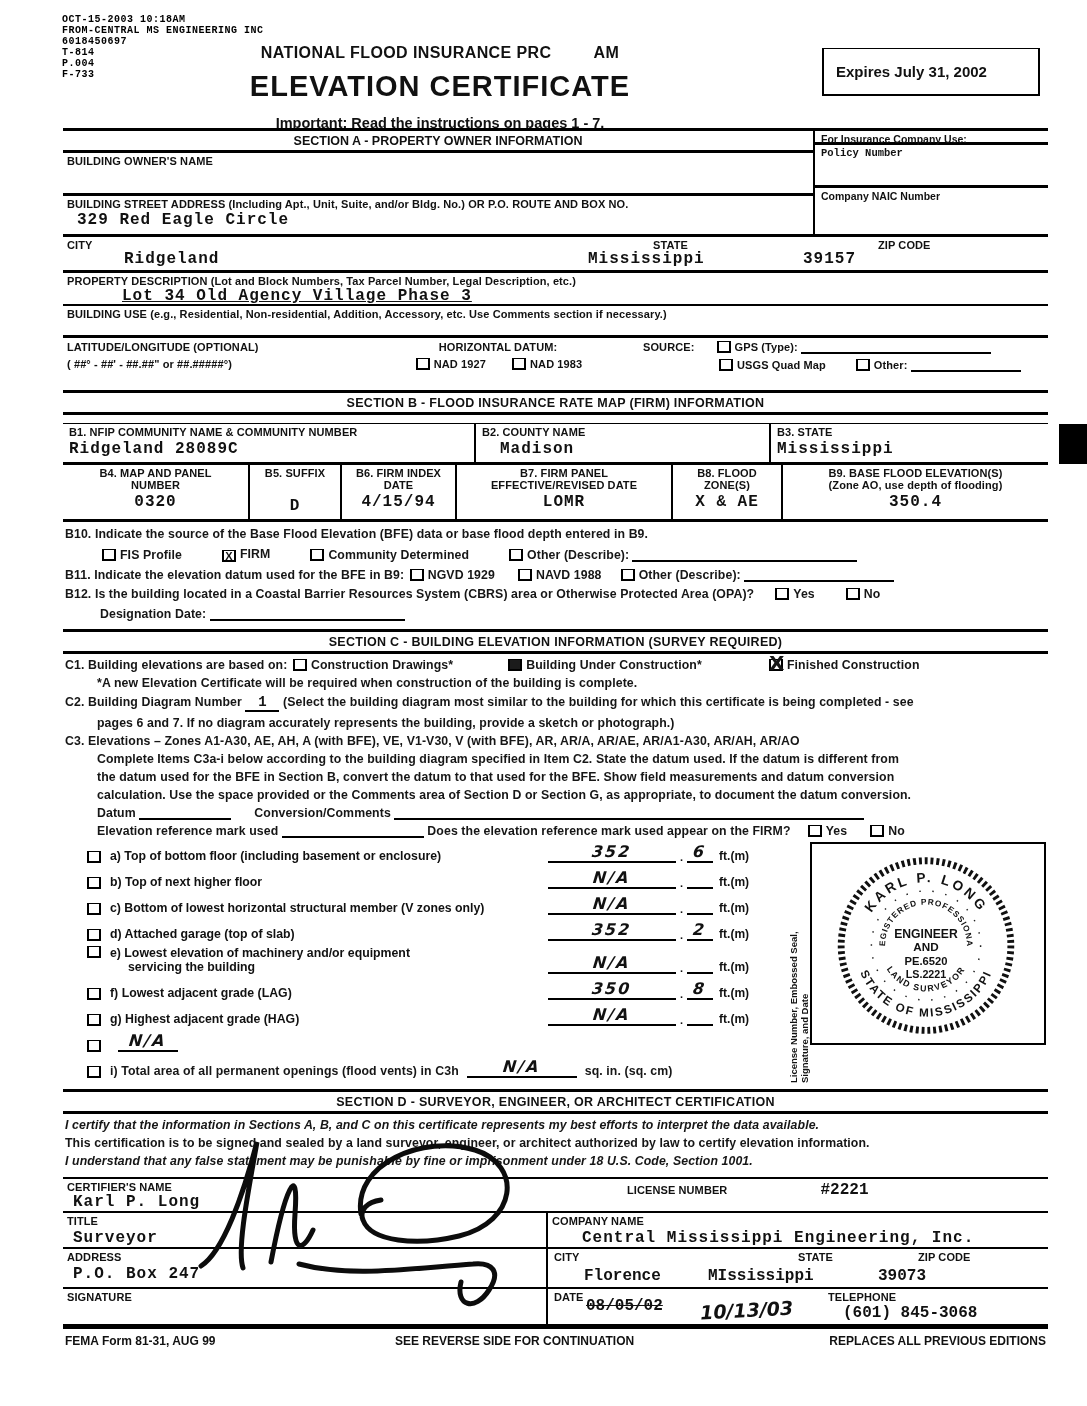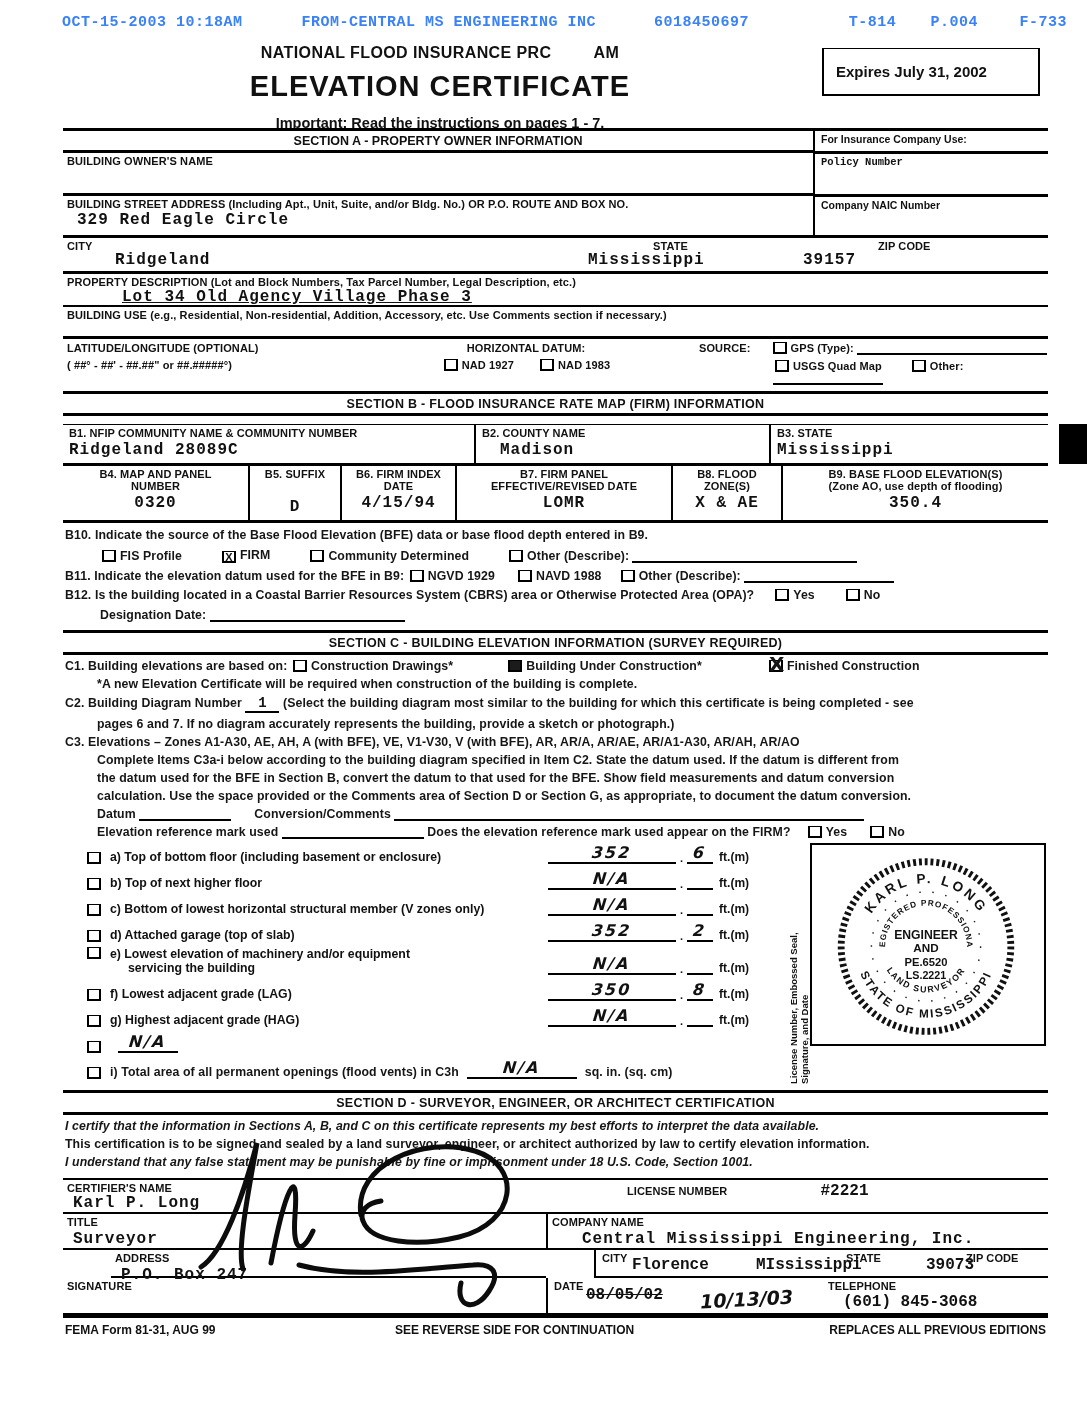--- a/index.html
+++ b/index.html
@@ -5,22 +5,22 @@
   * { box-sizing: border-box; margin: 0; padding: 0; }
   html,body { width: 1087px; background: #fff; }
   body {
     position: relative; height: 1406px; overflow: hidden;
     font-family: "Liberation Sans", sans-serif; color: #111;
   }
   .mono { font-family: "Liberation Mono", "DejaVu Sans Mono", monospace; font-weight: 700; }
 
   
   .faxline { position: absolute; top: 14px; left: 62px; right: 20px; display: flex;
-             font-family: "Liberation Mono","DejaVu Sans Mono",monospace; font-size: 15px; font-weight: 700;
-             letter-spacing: .5px; color:#3b82f6; white-space: nowrap; }
+             font-family: "Liberation Mono","DejaVu Sans Mono",monospace; font-size: 10px; font-weight: 700;
+             letter-spacing: .5px; color:#000000; white-space: nowrap; flex-direction: column; }
   .faxline span { display: inline-block; }
   .fx-dt { width: 258px; } .fx-from { width: 380px; } .fx-num { width: 210px; }
   .fx-t { width: 88px; } .fx-p { width: 96px; }
 
   .titleblock { position: absolute; top: 44px; left: 0; width: 880px; text-align: center; }
   .program { font-size: 16px; font-weight: 700; letter-spacing: .4px; }
   .program .gap { display: inline-block; width: 42px; }
   .bigtitle { font-size: 29px; font-weight: 700; letter-spacing: 1px; margin-top: 8px; }
   .important { font-size: 14.5px; font-weight: 700; margin-top: 12px; }
 
@@ -49,30 +49,30 @@
   
   .secA-top { display: flex; border-top: 3px solid #000; }
   .a-main { width: 752px; border-right: 2px solid #000; }
   .a-right { width: 233px; }
   .a-title { border-bottom: 3px solid #000; text-align: center; font-size: 12.5px; font-weight: 700; padding: 3px 0 2px; }
   .row { position: relative; }
   .a-owner { height: 43px; border-bottom: 3px solid #000; padding: 2px 4px; }
   .a-addr { height: 38px; padding: 2px 4px; }
   .a-addr .val { margin: 1px 0 0 10px; font-size: 16px; letter-spacing: 1px; }
   .ar-cell { padding: 2px 6px; font-size: 10.5px; font-weight: 700; }
-  .ar-1 { height: 23px; border-bottom: 3px solid #000; }
+  .ar-1 { height: 14px; border-bottom: 3px solid #000; }
   .ar-2 { height: 43px; border-bottom: 3px solid #000; font-family: Liberation Mono, monospace; }
   .ar-3 { height: 38px; }
   .a-city { height: 36px; border-top: 3px solid #000; }
   .a-city .lbl { position: absolute; top: 2px; }
   .a-city .val { position: absolute; bottom: 2px; font-size: 16px; letter-spacing: 1px; }
   .a-prop { height: 34px; border-top: 3px solid #000; padding: 2px 4px; }
   .a-prop .val { margin: 0 0 0 55px; font-size: 16px; letter-spacing: 1px; text-decoration: underline; }
   .a-use { height: 31px; border-top: 2px solid #000; padding: 2px 4px; }
-  .a-geo { height: 53px; border-top: 3px solid #000; display: flex; padding-top: 3px; gap: 28px; }
+  .a-geo { height: 53px; border-top: 3px solid #000; display: flex; padding-top: 3px; }
   .geo-c1 { width: 300px; padding-left: 4px; }
   .geo-c2 { width: 270px; text-align: center; }
   .geo-c3 { flex: 1; padding-left: 10px; }
   .geo-line { margin-top: 5px; }
 
   
   .b-row1 { display: flex; border-bottom: 3px solid #000; border-top: 1px solid #000; }
   .b-row1 > div { padding: 2px 6px 4px; }
   .b1 { width: 413px; border-right: 2px solid #000; }
   .b2 { width: 295px; border-right: 2px solid #000; }
@@ -118,21 +118,21 @@
   .d-cert { border-bottom: 2px solid #000; padding: 4px 2px 5px; }
   .d-cert div { margin-bottom: 4px; }
   .ital { font-style: italic; }
   .d-name { display: flex; border-bottom: 2px solid #000; height: 34px; padding: 2px 4px; }
   .d-name .left { width: 560px; }
   .d-name .val { font-size: 16px; letter-spacing: 1px; margin-left: 6px; }
   .d-grid { display: flex; }
   .d-left { width: 483px; border-right: 0; }
   .d-rightcol { flex: 1; }
   .d-cell { border-bottom: 2px solid #000; padding: 2px 4px; position: relative; }
-  .d-c1 { height: 36px; } .d-c2 { height: 28px; margin-left: 48px; } .d-c3 { height: 37px; }
+  .d-c1 { height: 36px; } .d-c2 { height: 40px; } .d-c3 { height: 37px; }
   .d-val { font-size: 16px; letter-spacing: 1px; margin: 2px 0 0 6px; }
   .struck { text-decoration: line-through; }
   .hand-date { font-family:"DejaVu Sans",sans-serif; font-weight:700; font-style:italic; font-size: 19px;
                display:inline-block; transform: rotate(-3deg); margin-left: 4px; }
   .sig-svg { position: absolute; left: 128px; top: 4px; z-index: 3; pointer-events: none; }
 
   .footer { display: flex; border-top: 3px solid #000; padding: 5px 2px 0; font-size: 12px; font-weight: 700; }
   .footer .f1 { width: 330px; } .footer .f2 { width: 400px; } .footer .f3 { flex: 1; text-align: right; }
 </style>
 </head>
@@ -178,21 +178,21 @@
       <div class="ar-cell ar-1">For Insurance Company Use:</div>
       <div class="ar-cell ar-2">Policy Number</div>
       <div class="ar-cell ar-3">Company NAIC Number</div>
     </div>
   </div>
 
   <div class="row a-city">
     <span class="lbl" style="left:4px">CITY</span>
     <span class="lbl" style="left:590px">STATE</span>
     <span class="lbl" style="left:815px">ZIP CODE</span>
-    <span class="val mono" style="left:52px">Ridgeland</span>
+    <span class="val mono" style="left:61px">Ridgeland</span>
     <span class="val mono" style="left:525px">Mississippi</span>
     <span class="val mono" style="left:740px">39157</span>
   </div>
 
   <div class="row a-prop">
     <span class="lbl">PROPERTY DESCRIPTION (Lot and Block Numbers, Tax Parcel Number, Legal Description, etc.)</span>
     <div class="val mono">Lot 34 Old Agency Village Phase 3</div>
   </div>
 
   <div class="row a-use">

